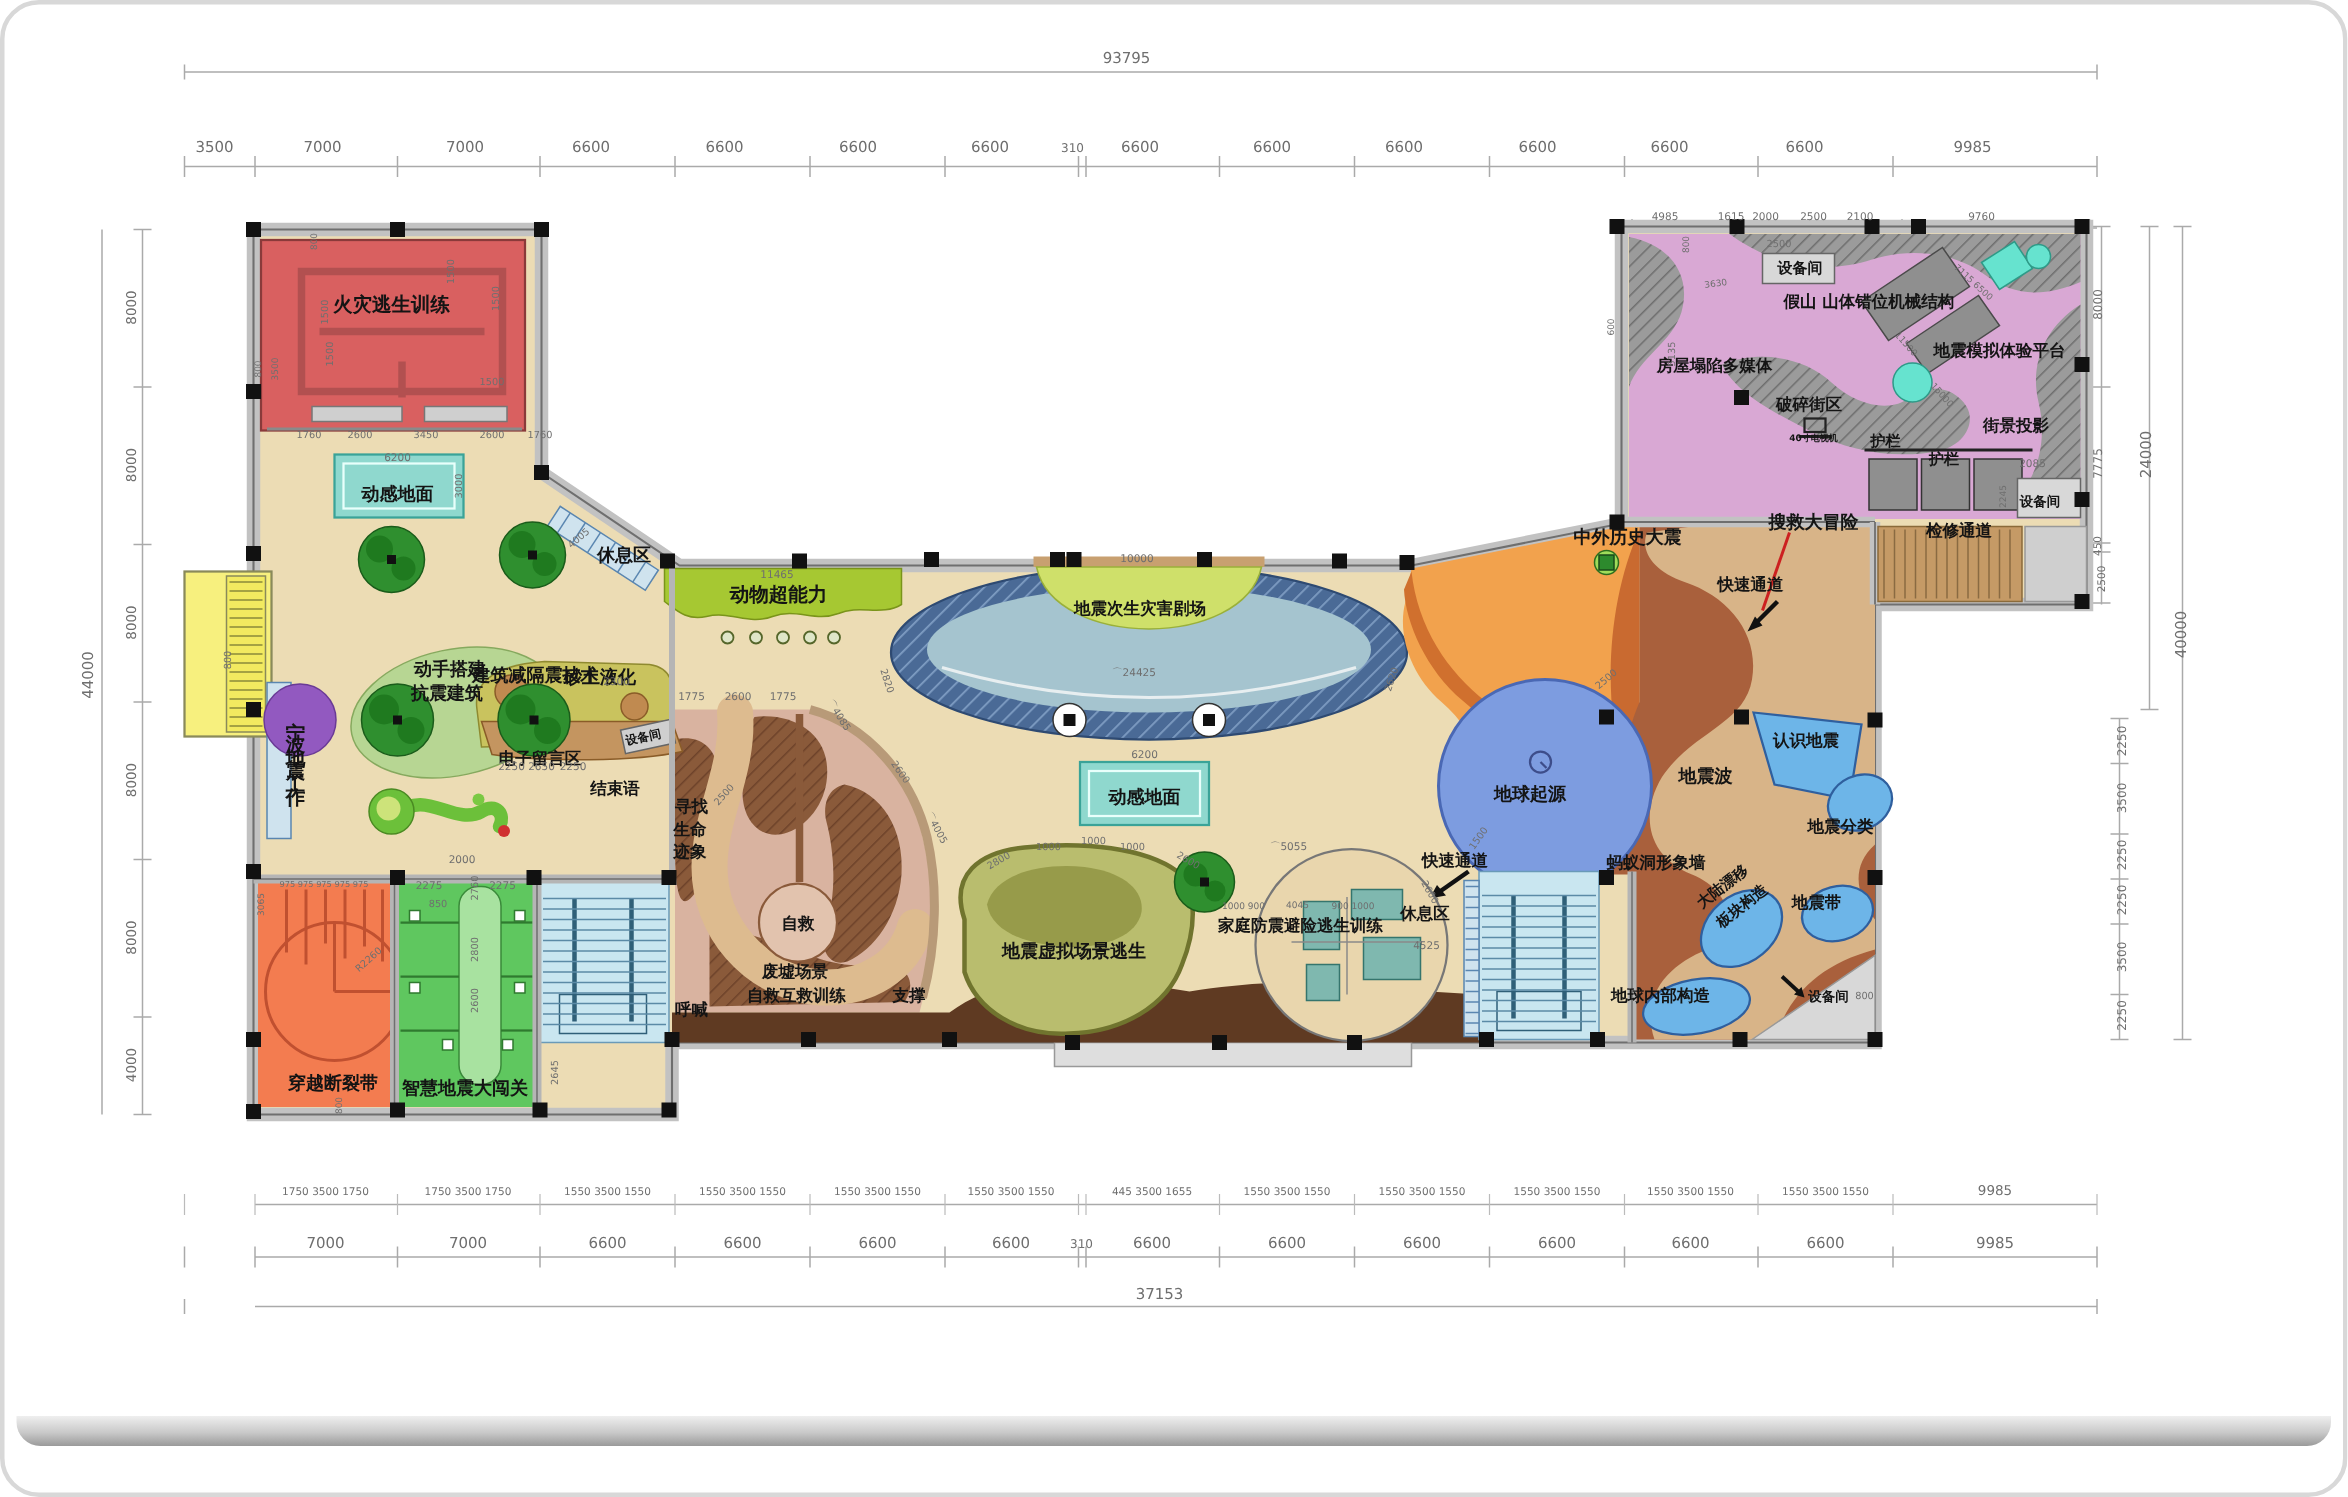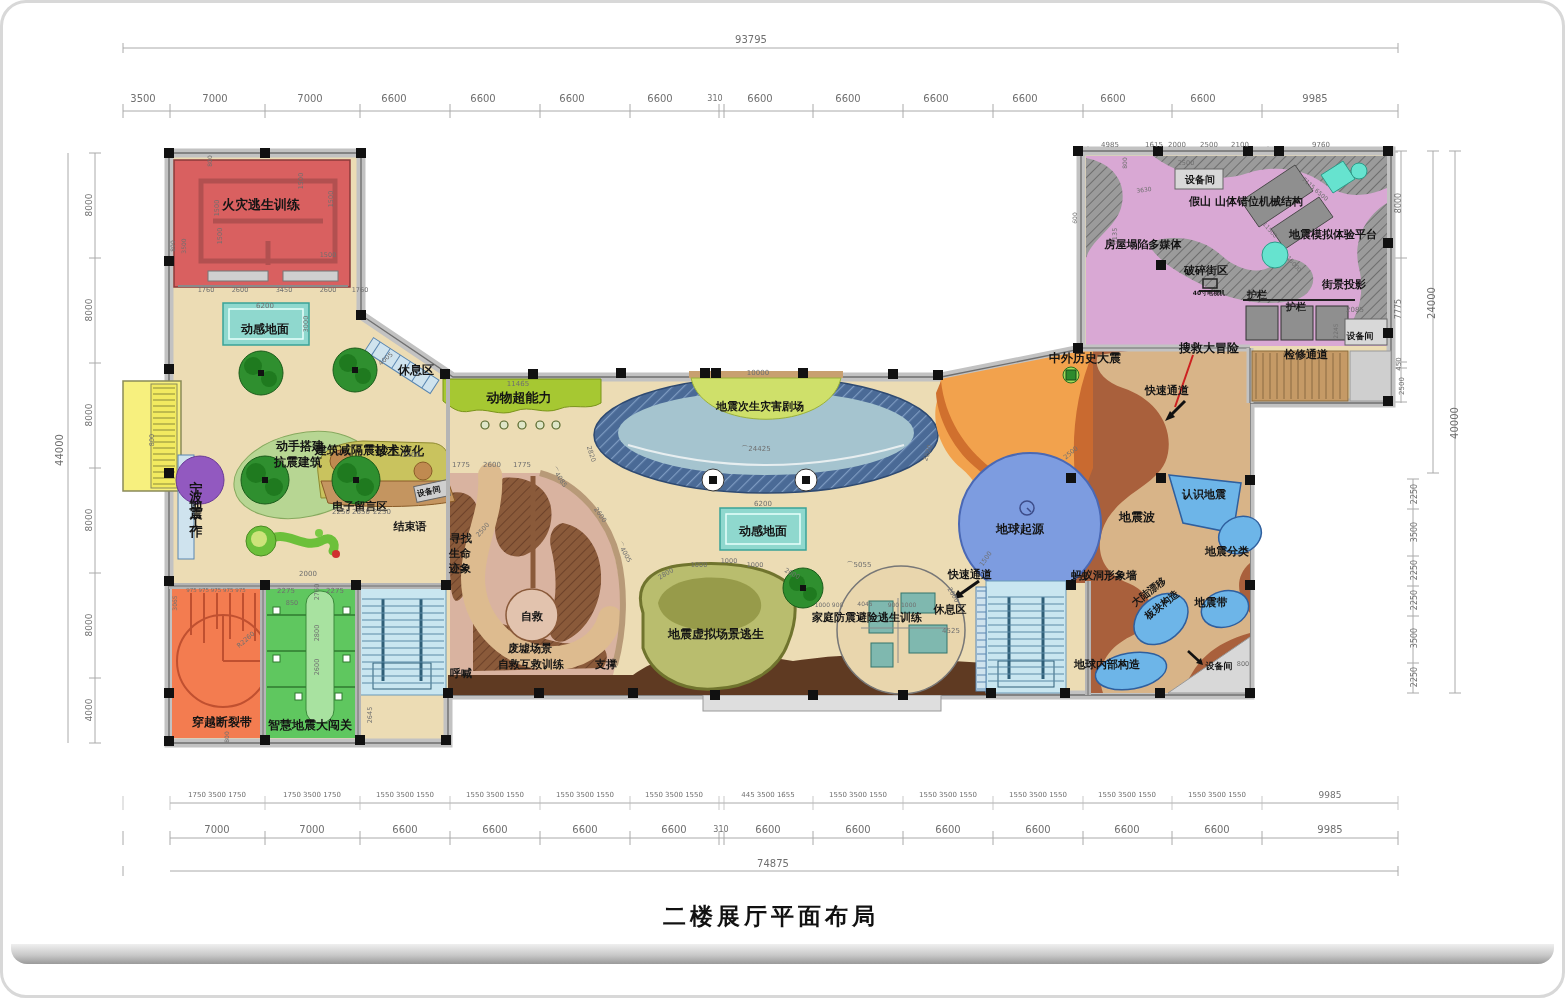--- a/index.html
+++ b/index.html
@@ -654,21 +654,21 @@
       <div class="lbl dim" style="left: 582px; top: 827px; font-size: 10px;">6600</div>
       <div class="lbl dim" style="left: 671px; top: 827px; font-size: 10px;">6600</div>
       <div class="lbl dim" style="left: 718px; top: 827px; font-size: 8px;">310</div>
       <div class="lbl dim" style="left: 765px; top: 827px; font-size: 10px;">6600</div>
       <div class="lbl dim" style="left: 855px; top: 827px; font-size: 10px;">6600</div>
       <div class="lbl dim" style="left: 945px; top: 827px; font-size: 10px;">6600</div>
       <div class="lbl dim" style="left: 1035px; top: 827px; font-size: 10px;">6600</div>
       <div class="lbl dim" style="left: 1124px; top: 827px; font-size: 10px;">6600</div>
       <div class="lbl dim" style="left: 1214px; top: 827px; font-size: 10px;">6600</div>
       <div class="lbl dim" style="left: 1327px; top: 827px; font-size: 10px;">9985</div>
-      <div class="lbl dim" style="left: 770px; top: 861px; font-size: 10px;">74875</div>
+      <div class="lbl dim" style="left: 770px; top: 861px; font-size: 10px;">37153</div>
       <div class="lbl dim" style="left: 57px; top: 447px; font-size: 10px; transform: translate(-50%, -50%) rotate(-90deg);">44000</div>
       <div class="lbl dim" style="left: 86px; top: 202px; font-size: 9px; transform: translate(-50%, -50%) rotate(-90deg);">8000</div>
       <div class="lbl dim" style="left: 86px; top: 307px; font-size: 9px; transform: translate(-50%, -50%) rotate(-90deg);">8000</div>
       <div class="lbl dim" style="left: 86px; top: 412px; font-size: 9px; transform: translate(-50%, -50%) rotate(-90deg);">8000</div>
       <div class="lbl dim" style="left: 86px; top: 517px; font-size: 9px; transform: translate(-50%, -50%) rotate(-90deg);">8000</div>
       <div class="lbl dim" style="left: 86px; top: 622px; font-size: 9px; transform: translate(-50%, -50%) rotate(-90deg);">8000</div>
       <div class="lbl dim" style="left: 86px; top: 707px; font-size: 9px; transform: translate(-50%, -50%) rotate(-90deg);">4000</div>
       <div class="lbl dim" style="left: 1396px; top: 200px; font-size: 8px; transform: translate(-50%, -50%) rotate(-90deg);">8000</div>
       <div class="lbl dim" style="left: 1396px; top: 306px; font-size: 8px; transform: translate(-50%, -50%) rotate(-90deg);">7775</div>
       <div class="lbl dim" style="left: 1396px; top: 361px; font-size: 7px; transform: translate(-50%, -50%) rotate(-90deg);">450</div>
@@ -746,16 +746,15 @@
       <div class="lbl dim" style="left: 1122px; top: 160px; font-size: 6px; transform: translate(-50%, -50%) rotate(-90deg);">800</div>
       <div class="lbl dim" style="left: 1072px; top: 215px; font-size: 6px; transform: translate(-50%, -50%) rotate(-90deg);">600</div>
       <div class="lbl dim" style="left: 1312px; top: 186px; font-size: 6px; transform: translate(-50%, -50%) rotate(42deg);">7115 6500</div>
       <div class="lbl dim" style="left: 1267px; top: 227px; font-size: 6px; transform: translate(-50%, -50%) rotate(48deg);">11500</div>
       <div class="lbl dim" style="left: 1291px; top: 261px; font-size: 6px; transform: translate(-50%, -50%) rotate(48deg);">15000</div>
       <div class="lbl dim" style="left: 1352px; top: 307px; font-size: 7px;">2085</div>
       <div class="lbl dim" style="left: 1333px; top: 328px; font-size: 6px; transform: translate(-50%, -50%) rotate(-90deg);">2245</div>
       <div class="lbl dim" style="left: 1240px; top: 661px; font-size: 6.5px;">800</div>
     </div>
 
-<div class="plan-title">二楼展厅平面布局</div>
 <div class="bottom-edge"></div>
 
 </div>
 
 </body></html>

